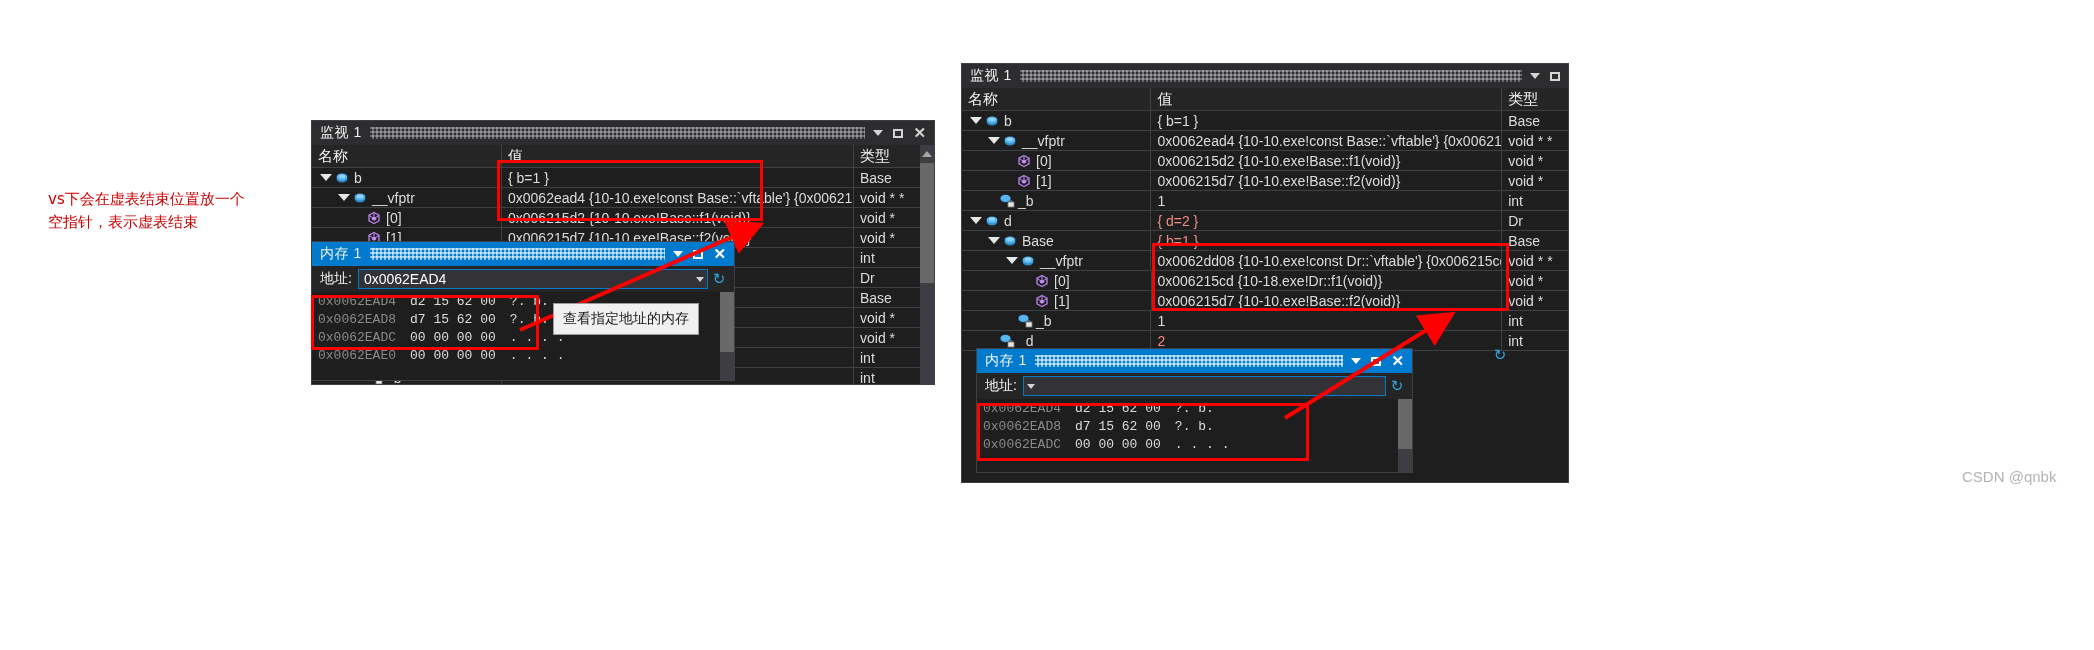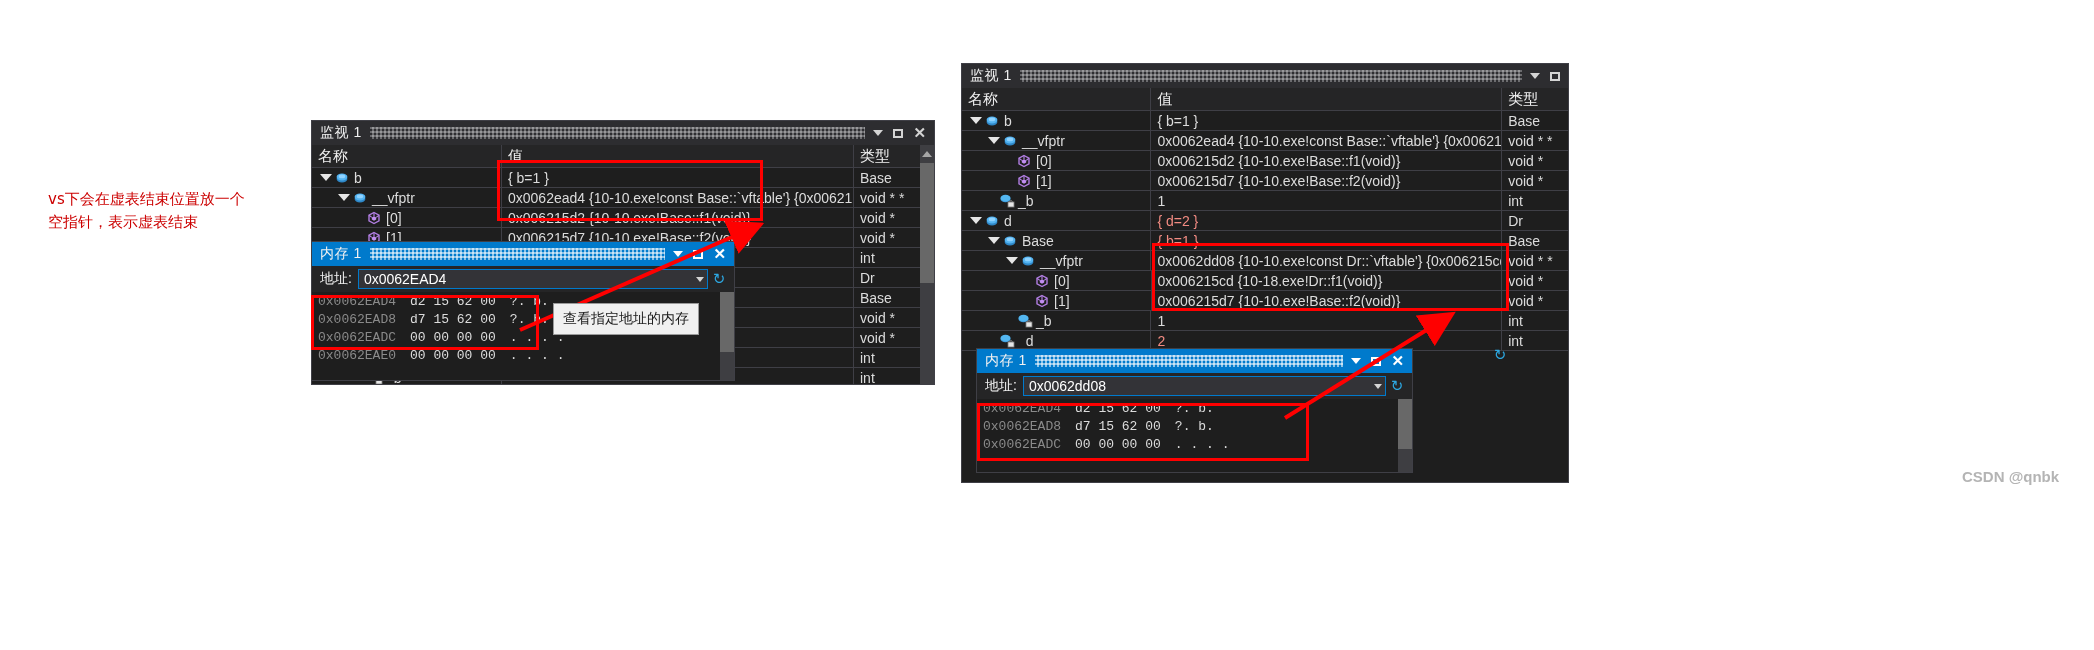--- a/index.html
+++ b/index.html
@@ -68,21 +68,21 @@
   .mline{display:flex;height:18px;align-items:center;font-size:13px;white-space:pre;}
   .maddr{color:#8a8a8a;padding-left:6px;}
   .mbytes{color:#dcdcdc;margin-left:14px;}
   .mchars{color:#dcdcdc;margin-left:14px;}
 
   
   .redbox{position:absolute;border:3px solid #ff0000;box-sizing:border-box;pointer-events:none;}
   .note{position:absolute;color:#cc0000;font-size:15px;line-height:1.55;font-family:"DejaVu Sans",sans-serif;}
   .tooltip{position:absolute;background:#f0f0f0;border:1px solid #9a9a9a;color:#1a1a1a;font-size:14px;
            padding:6px 9px;white-space:nowrap;}
-  .wm{position:absolute;color:#b4b4b4;font-size:15px;font-weight:bold;}
+  .wm{position:absolute;color:#b4b4b4;font-size:15px;}
   svg.overlay{position:absolute;left:0;top:0;width:2094px;height:650px;pointer-events:none;}
 </style>
 </head>
 <body>
 
 <div class="vs-window" id="leftWatch" style="left:311px;top:120px;width:624px;height:265px;">
   <div class="vs-titlebar">
     <span class="vs-title">监视 1</span>
     <span class="grip"></span>
     <span class="win-btns">
@@ -515,21 +515,20 @@
     <span class="grip"></span>
     <span class="win-btns">
       <span class="caret-dn"></span>
       <span class="sq"></span>
       <span class="xx">✕</span>
     </span>
   </div>
   <div class="memaddr">
     <span class="lbl">地址:</span>
     <span class="addrbox">
-      <input value="0x0062dd08" style="">
       <span class="addr-caret">
           <i></i>
         </span>
     </span>
     <span class="reload">↻</span>
   </div>
   <div class="memdump" id="rightDump" style="top:50px;bottom:0;">
       <div class="mline"><span class="maddr">0x0062EAD4</span><span class="mbytes">d2 15 62 00</span><span class="mchars">?. b.</span></div>
       <div class="mline"><span class="maddr">0x0062EAD8</span><span class="mbytes">d7 15 62 00</span><span class="mchars">?. b.</span></div>
       <div class="mline"><span class="maddr">0x0062EADC</span><span class="mbytes">00 00 00 00</span><span class="mchars">. . . .</span></div>

